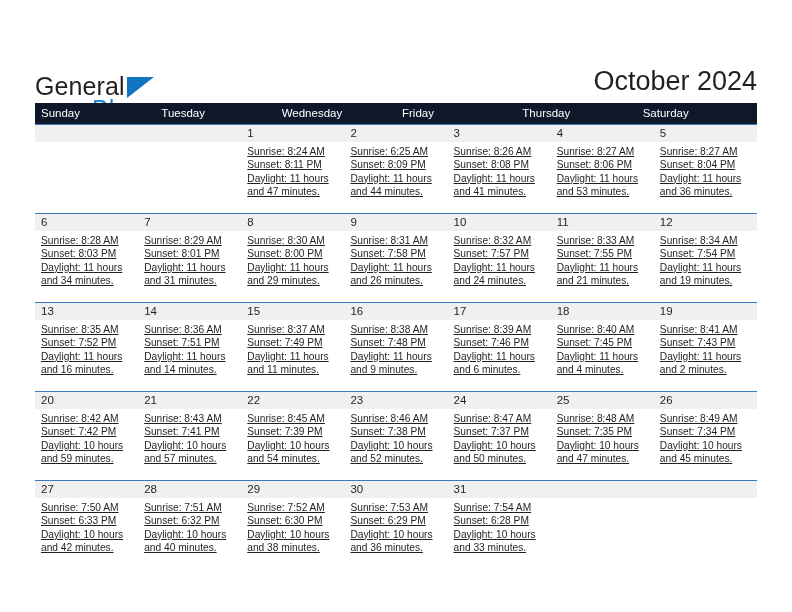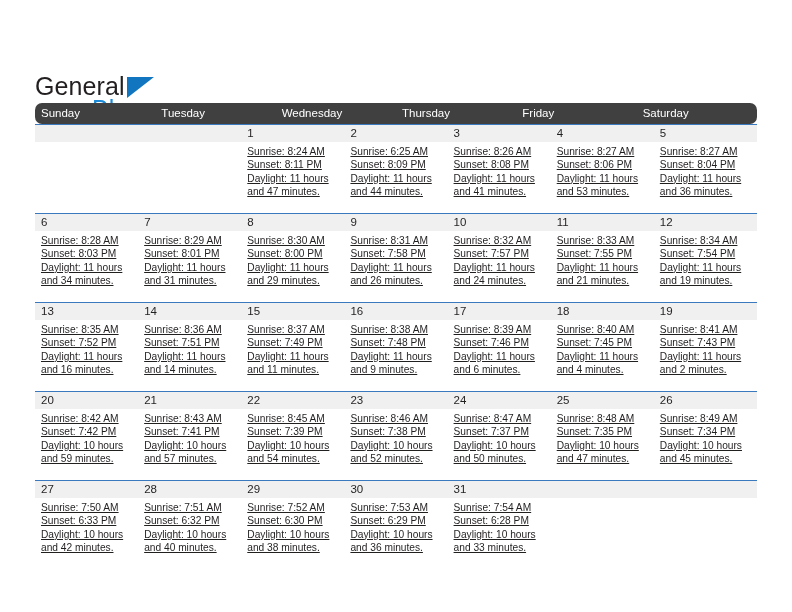--- a/index.html
+++ b/index.html
@@ -89,22 +89,21 @@
   
   .calendar {
     position: absolute;
     left: 35px;
     top: 103px;
     width: 722px;
   }
 
   .weekday-row {
     display: flex;
-    background: #404040;
-    border-radius: 7px;
+    background: #0f172a;
   }
   .weekday {
     flex: 1 1 0;
     box-sizing: border-box;
     color: #ffffff;
     font-size: 11.5px;
     line-height: 21px;
     height: 21px;
     padding-left: 6px;
     white-space: nowrap;
@@ -158,31 +157,35 @@
 <div class="page">
 
   <div class="header">
 
     <div class="brand">
       <span class="brand-general">General</span>
       <span class="brand-triangle"></span>
       <span class="brand-blue">Blue</span>
     </div>
 
+    <div class="title-block">
+      <div class="cal-title">October 2024</div>
+      <div class="cal-subtitle">Alburquerque, Extremadura, Spain</div>
+    </div>
 
   </div>
 
   <div class="calendar">
 
     <div class="weekday-row">
       <div class="weekday">Sunday</div>
       <div class="weekday">Tuesday</div>
       <div class="weekday">Wednesday</div>
+      <div class="weekday">Friday</div>
       <div class="weekday">Thursday</div>
-      <div class="weekday">Friday</div>
       <div class="weekday">Saturday</div>
     </div>
 
     <div class="week-row">
       <div class="day-cell empty">
         <div class="day-number"></div>
         <div class="day-info">
           <div></div>
           <div></div>
           <div></div>

